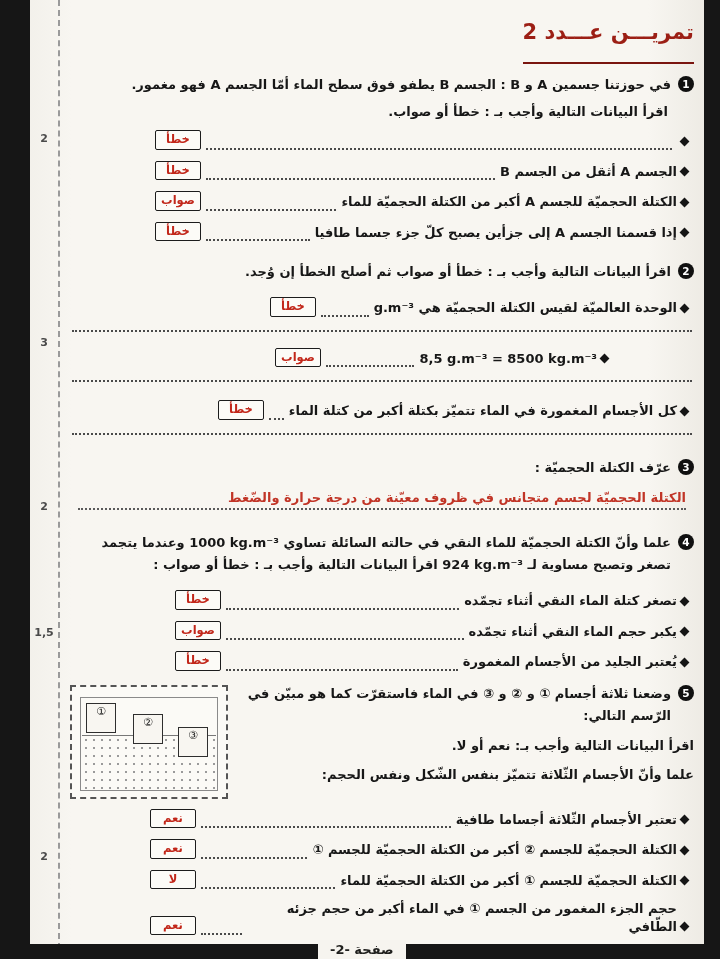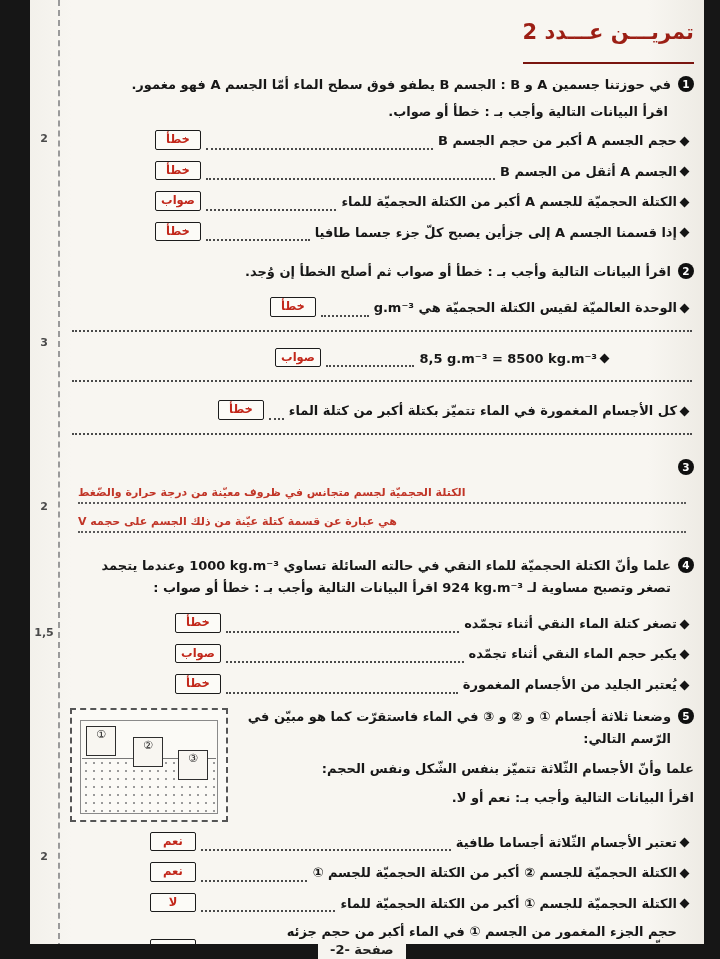--- a/index.html
+++ b/index.html
@@ -50,21 +50,21 @@
   .pl-148{padding-left:148px} .pl-105{padding-left:105px} .pl-80{padding-left:80px}
   .pr-80{padding-right:80px}
 
   .dotsep { border-bottom:2px dotted #4a4a4a; margin:13px 2px 0 2px; height:2px; }
 
   .ltr { direction:ltr; unicode-bidi:isolate;text-align:center; }
 
   .mt10{margin-top:10px} .mt14{margin-top:14px} .mt16{margin-top:16px}
   .mt18{margin-top:18px} .mt20{margin-top:20px} .mt22{margin-top:22px}
 
-  .redline { color:#c13527; font-size:11px; text-align:left;
+  .redline { color:#c13527; font-size:13px; text-align:right;
     border-bottom:2px dotted #5a5a5a; padding-bottom:3px; margin:11px 8px 0 8px; }
 
   .q5wrap { display:flex; gap:10px; margin-top:12px; }
   .q5texts { flex:1; }
   .q5texts p { margin-top:9px; line-height:1.55; }
   .q5texts p:first-child { margin-top:0; }
 
   .diagram { flex:none; width:158px; height:114px; border:2px dashed #555;
     position:relative; background:#fbfaf6; direction:ltr; margin-top:2px; }
   .basin { position:absolute; left:8px; right:8px; top:10px; bottom:6px;
@@ -107,21 +107,20 @@
     </div>
 
     <div class="qhead mt10">
       <span class="qnum">1</span>
       <div class="qtext">في حوزتنا جسمين A و B : الجسم B يطفو فوق سطح الماء أمّا الجسم A فهو مغمور.</div>
     </div>
     <div class="instr">اقرأ البيانات التالية وأجب بـ : خطأ أو صواب.</div>
 
     <div class="row pl-85">
       <span class="bullet"></span>
-      <span class="itext">حجم الجسم A أكبر من حجم الجسم B</span>
       <span class="leader"></span>
       <span class="ansbox">خطأ</span>
     </div>
     <div class="row pl-85">
       <span class="bullet"></span>
       <span class="itext">الجسم A أثقل من الجسم B</span>
       <span class="leader"></span>
       <span class="ansbox">خطأ</span>
     </div>
     <div class="row pl-85">
@@ -164,23 +163,23 @@
     <div class="row pl-148 mt18">
       <span class="bullet"></span>
       <span class="itext">كل الأجسام المغمورة في الماء تتميّز بكتلة أكبر من كتلة الماء</span>
       <span class="leader"></span>
       <span class="ansbox">خطأ</span>
     </div>
     <div class="dotsep"></div>
 
     <div class="qhead mt22">
       <span class="qnum">3</span>
+      <div class="qtext">عرّف الكتلة الحجميّة :</div>
     </div>
     <div class="redline">الكتلة الحجميّة لجسم متجانس في ظروف معيّنة من درجة حرارة والضّغط</div>
-    <div class="redline">هي عبارة عن قسمة كتلة عيّنة من ذلك الجسم على حجمه V</div>
 
     <div class="qhead mt22">
       <span class="qnum">4</span>
       <div class="qtext">
         <span>علما وأنّ الكتلة الحجميّة للماء النقي في حالته السائلة تساوي</span>
         <span class="ltr">1000 kg.m⁻³</span>
         <span>وعندما يتجمد تصغر وتصبح مساوية لـ</span>
         <span class="ltr">924 kg.m⁻³</span>
         <span>اقرأ البيانات التالية وأجب بـ : خطأ أو صواب :</span>
       </div>
@@ -204,22 +203,22 @@
       <span class="leader"></span>
       <span class="ansbox">خطأ</span>
     </div>
 
     <div class="q5wrap">
       <div class="q5texts">
         <div class="qhead">
           <span class="qnum">5</span>
           <div class="qtext">وضعنا ثلاثة أجسام ① و ② و ③ في الماء فاستقرّت كما هو مبيّن في الرّسم التالي:</div>
         </div>
+        <p>اقرأ البيانات التالية وأجب بـ: نعم أو لا.</p>
         <p>علما وأنّ الأجسام الثّلاثة تتميّز بنفس الشّكل ونفس الحجم:</p>
-        <p>اقرأ البيانات التالية وأجب بـ: نعم أو لا.</p>
       </div>
 
       <div class="diagram">
         <div class="basin"></div>
         <div class="water"></div>
         <div class="cube cube1">
           <span class="lbl">①</span>
         </div>
         <div class="cube cube2">
           <span class="lbl">②</span>

